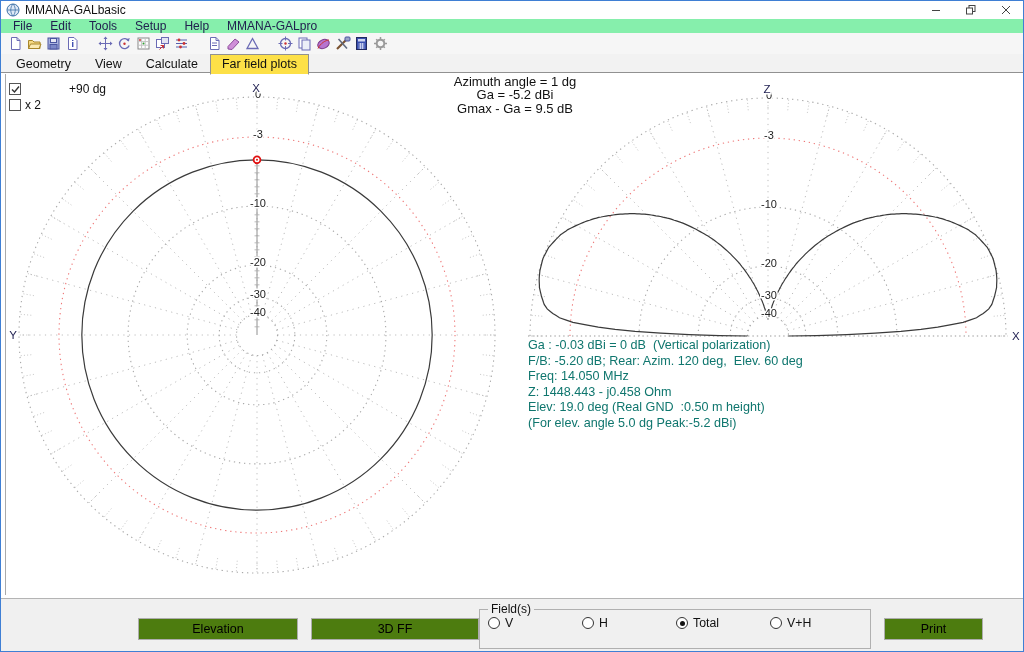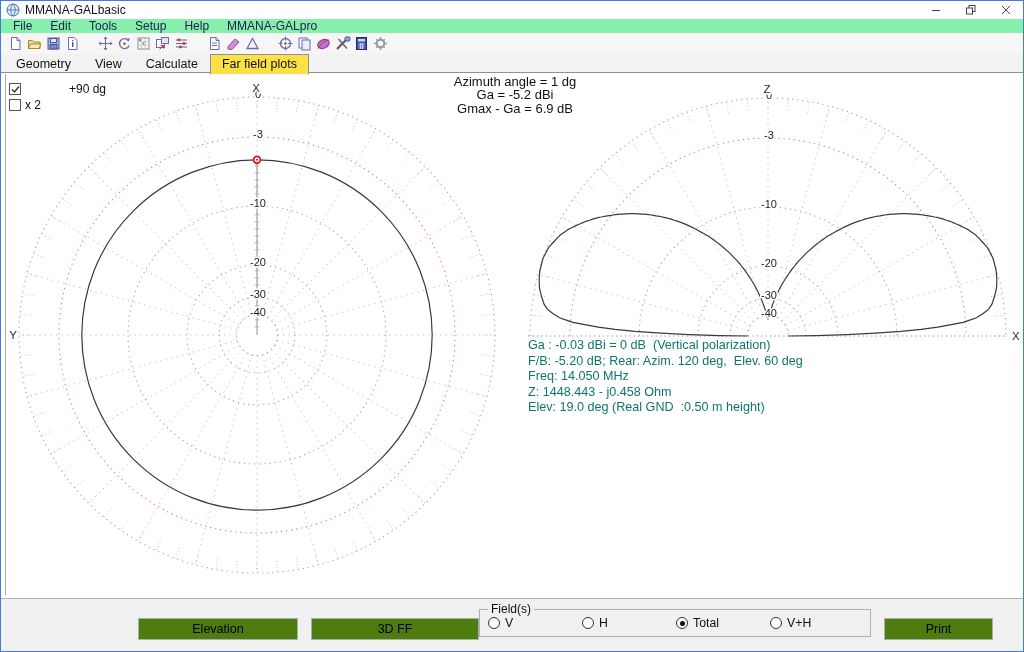--- a/index.html
+++ b/index.html
@@ -38,21 +38,21 @@
   .annotation{position:absolute;left:368px;top:74px;width:292px;text-align:center;
               font-size:13px;line-height:13.4px;color:#111;}
   .stats{position:absolute;left:527px;top:337px;font-size:12.6px;line-height:15.6px;color:#0f766e;}
   .stats div{white-space:pre;}
   
   .bottombar{position:absolute;left:0;top:597px;width:1024px;height:55px;background:#f0f0f0;
              border-top:1px solid #b4b4b4;}
   .btn{position:absolute;height:22px;background:#4d7c0f;border:1px solid #adadad;
        font-size:12.5px;color:#000;display:flex;align-items:center;justify-content:center;
        font-family:"Liberation Sans",sans-serif;}
-  .groupbox{position:absolute;left:478px;top:10px;width:392px;height:28px;
+  .groupbox{position:absolute;left:478px;top:10px;width:392px;height:40px;
             border:1px solid #b0b0b0;}
   .groupbox-label{position:absolute;left:8px;top:-8px;background:#f0f0f0;padding:0 3px;
                   font-size:12px;color:#111;}
   .radio-row{position:absolute;left:8px;top:6px;width:376px;display:flex;}
   .radio{display:flex;align-items:center;width:94px;font-size:12.3px;color:#111;}
   .radio-circle{width:12px;height:12px;border:1px solid #333;border-radius:50%;background:#fff;
                 margin-right:5px;display:flex;align-items:center;justify-content:center;}
   .radio-dot{width:5px;height:5px;border-radius:50%;background:#111;}
 </style>
 </head>
@@ -449,29 +449,30 @@
       </div>
       <div class="chk-row" style="left: 8px; top: 97px;">
         <span class="chk-box"></span>
         <span>x 2</span>
       </div>
     </div>
 
   <div class="annotation">
     <div>Azimuth angle = 1 dg</div>
     <div>Ga = -5.2 dBi</div>
-    <div>Gmax - Ga = 6.9 dB</div>
+    <div>Gmax - Ga = 9.5 dB</div>
   </div>
 
   <div class="stats" id="stats">
       <div>Ga : -0.03 dBi = 0 dB  (Vertical polarization)</div>
       <div>F/B: -5.20 dB; Rear: Azim. 120 deg,  Elev. 60 deg</div>
       <div>Freq: 14.050 MHz</div>
       <div>Z: 1448.443 - j0.458 Ohm</div>
       <div>Elev: 19.0 deg (Real GND  :0.50 m height)</div>
+      <div>(For elev. angle 5.0 dg Peak:-5.2 dBi)</div>
     </div>
 
   <div class="bottombar">
     <div class="btn" style="left:137px;top:19px;width:160px;">Elevation</div>
     <div class="btn" style="left:310px;top:19px;width:168px;">3D FF</div>
     <div class="groupbox">
       <span class="groupbox-label">Field(s)</span>
       <div class="radio-row" id="fields-radios">
           <span class="radio">
             <span class="radio-circle"></span>
@@ -486,16 +487,16 @@
               <span class="radio-dot"></span>
             </span>
             <span>Total</span>
           </span>
           <span class="radio">
             <span class="radio-circle"></span>
             <span>V+H</span>
           </span>
         </div>
     </div>
-    <div class="btn" style="left:883px;top:19px;width:109px;">Print</div>
+    <div class="btn" style="left:883px;top:19px;width:99px;">Print</div>
   </div>
 
 </div>
 
 </body></html>

